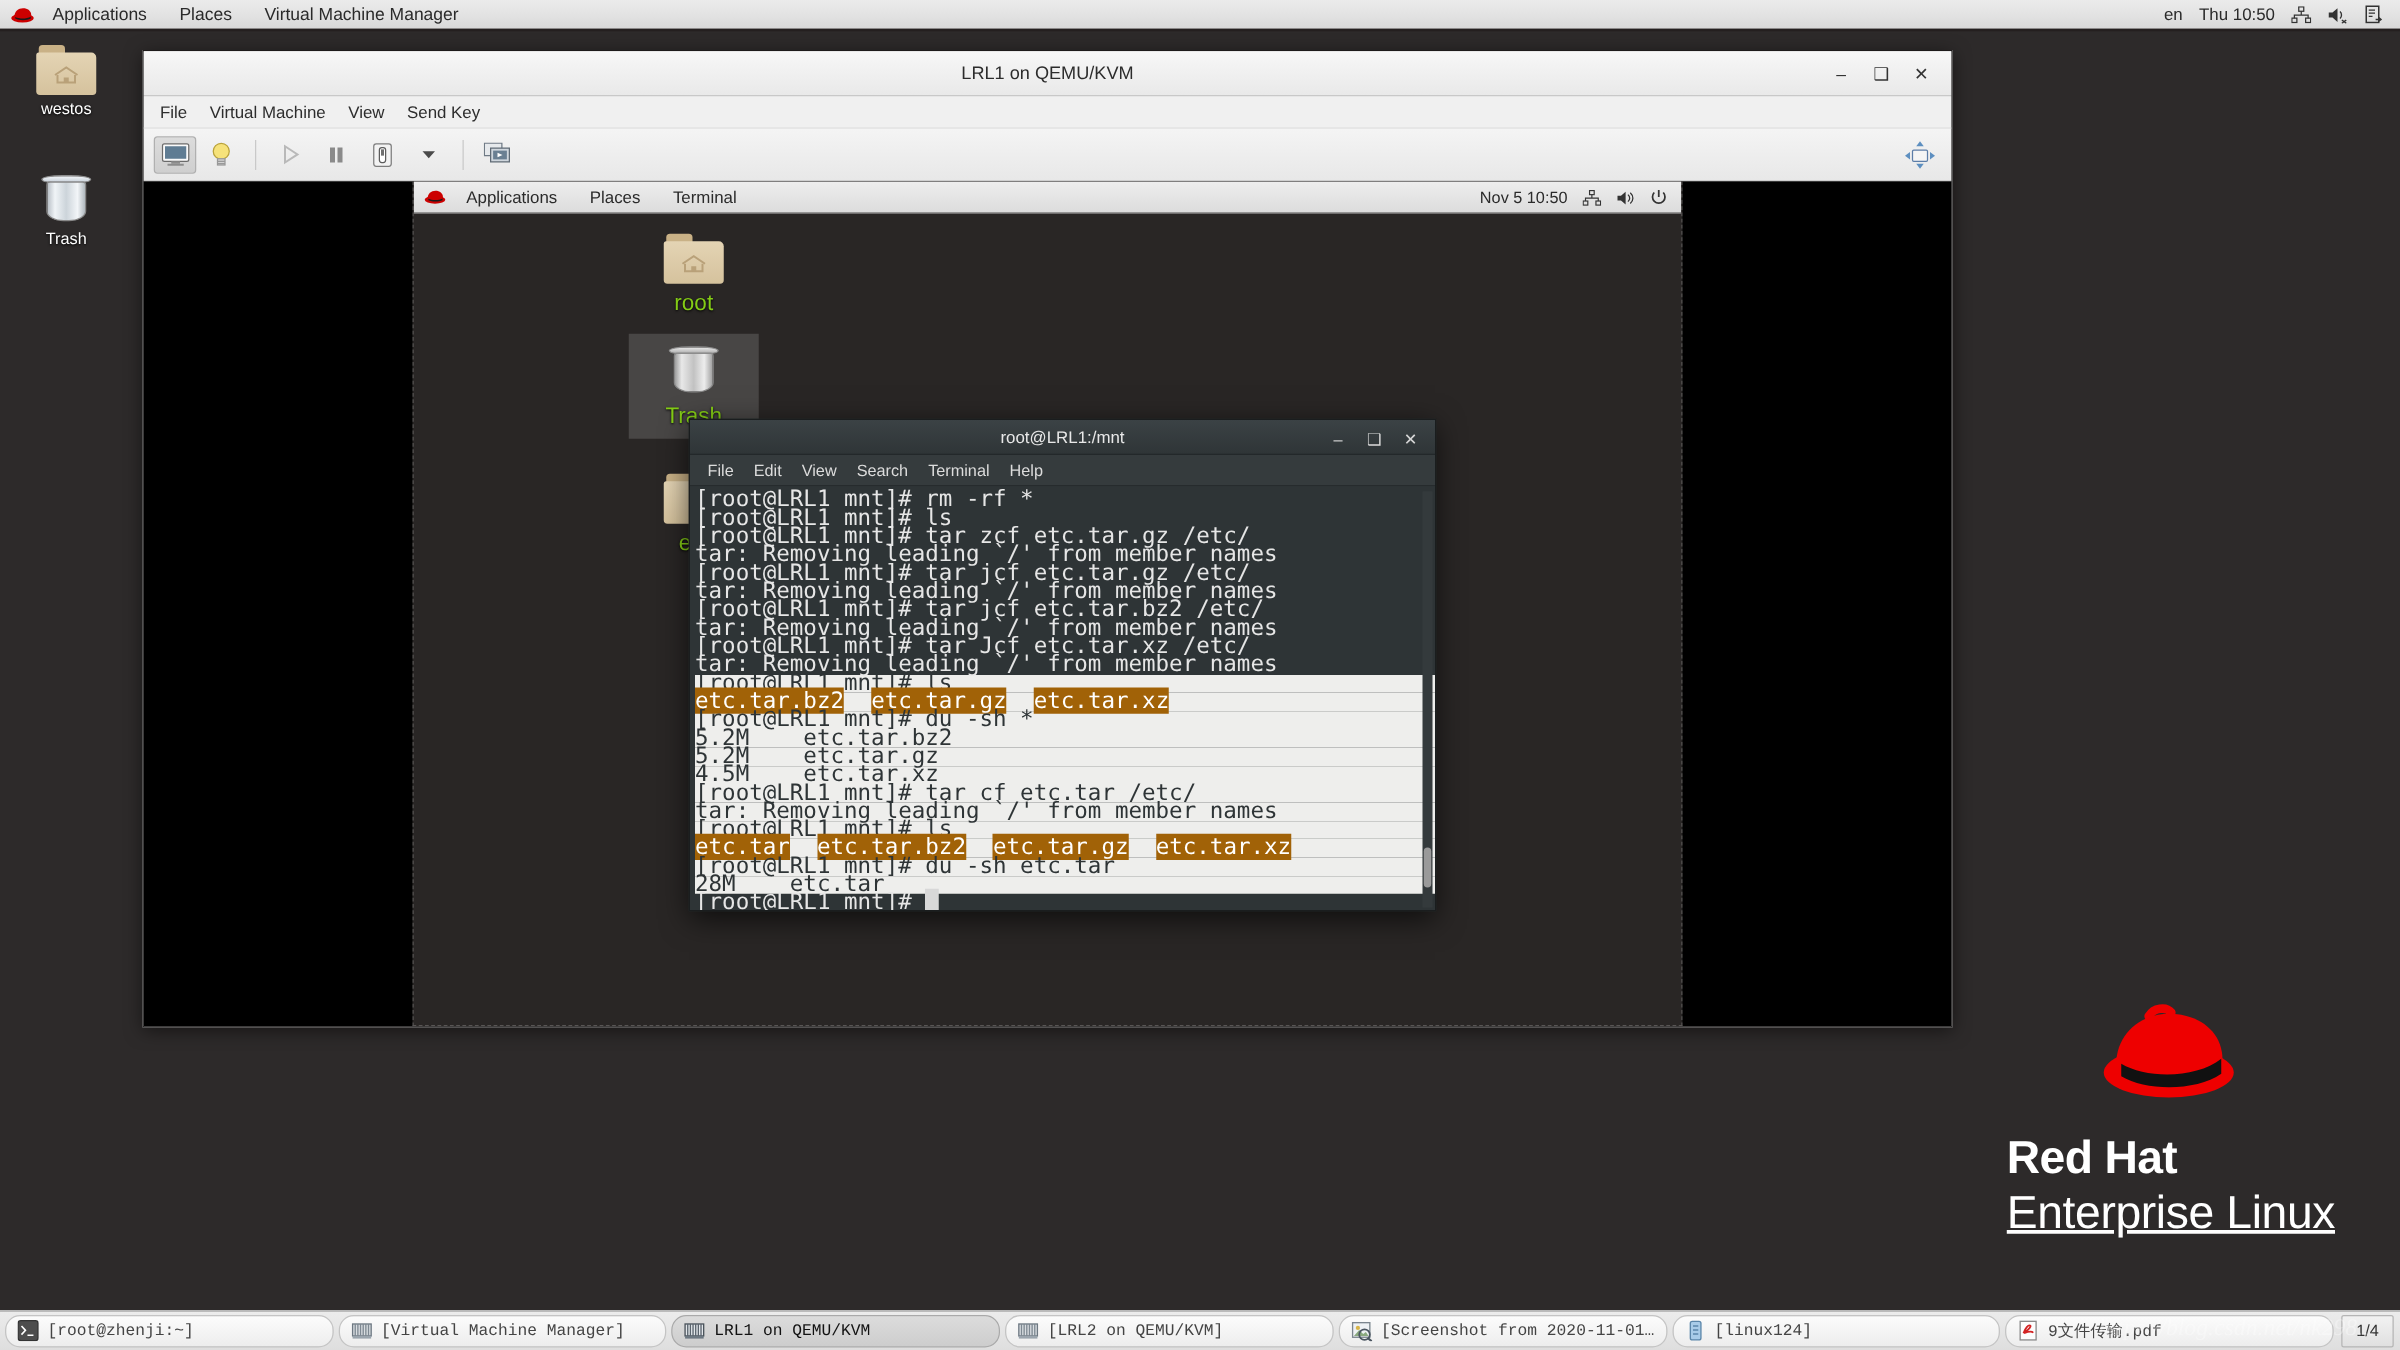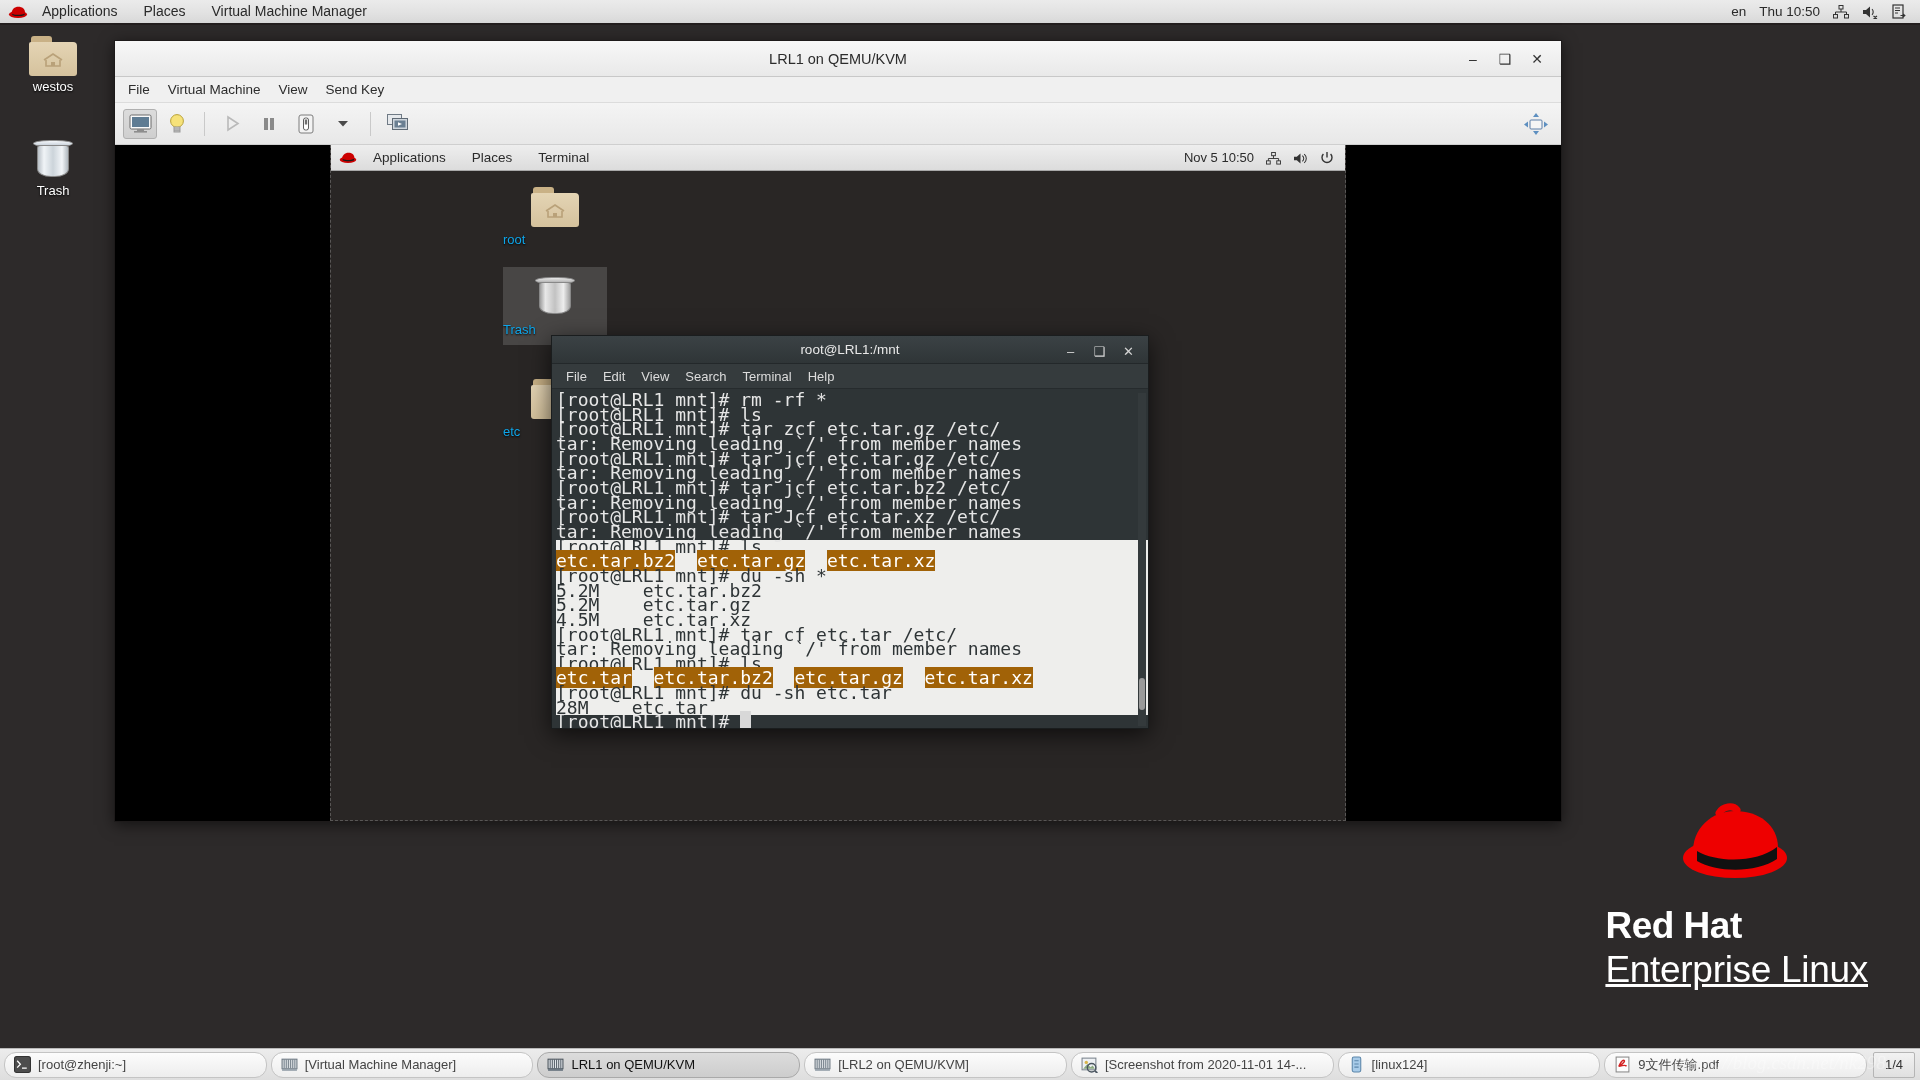--- a/index.html
+++ b/index.html
@@ -91,21 +91,21 @@
     background: linear-gradient(to bottom,#ececec,#dedede);
     border-top: 1px solid #b9b9b9;
     display: flex; align-items: center; padding: 0 2px;
   }
   .task-btn {
     height: 26px; display: flex; align-items: center; gap: 7px;
     padding: 0 9px; margin: 0 2px; font-size: 13px; color: #444;
     background: linear-gradient(to bottom,#fcfcfc,#ededed);
     border: 1px solid #c4c4c4; border-radius: 12px;
     overflow: hidden; white-space: nowrap; cursor: default;
-    flex: 1 1 0; min-width: 0;
+    flex: 1 1 0; min-width: 0; font-family: Liberation Mono, monospace;
   }
   .task-btn.active {
     background: linear-gradient(to bottom,#dcdcdc,#cdcdcd);
     border-color: #a9a9a9; color: #111;
   }
   .task-btn .tlabel { overflow: hidden; text-overflow: ellipsis; }
   .tico { width: 17px; height: 17px; flex: none; }
   #workspace-indicator {
     width: 42px; height: 26px; margin-left: 4px; margin-right: 3px;
     background: linear-gradient(to bottom,#f2f2f2,#e0e0e0);
@@ -181,21 +181,21 @@
     border-bottom: 1px solid #a8a8a8;
     display: flex; align-items: center; font-size: 13.5px; color: #2b2b2b;
   }
   #guest-panel-right {
     margin-left: auto; display: flex; align-items: flex-end; gap: 12px; padding-right: 11px;
     font-size: 13px;
   }
   
   #guest-desktop { position: absolute; left: 0; top: 26px; right: 0; bottom: 0; background: #292625; }
   .gdesk-icon {
-    position: absolute; width: 104px; color: #0ea5e9; font-size: 13px; cursor: default;
+    position: absolute; width: 104px; text-align: center; color: #84cc16; font-size: 18px; cursor: default;
     padding-top: 8px; padding-bottom: 8px;
   }
   .gdesk-icon.sel { background: rgba(255,255,255,0.15); }
   #gicon-root  { left: 172px; top: 8px; }
   #gicon-trash { left: 172px; top: 96px; }
   #gicon-etc   { left: 172px; top: 200px; }
   .gdesk-icon .lbl { margin-top: 5px; text-shadow: 0 1px 2px #000; }
 
   
   #terminal-window {

